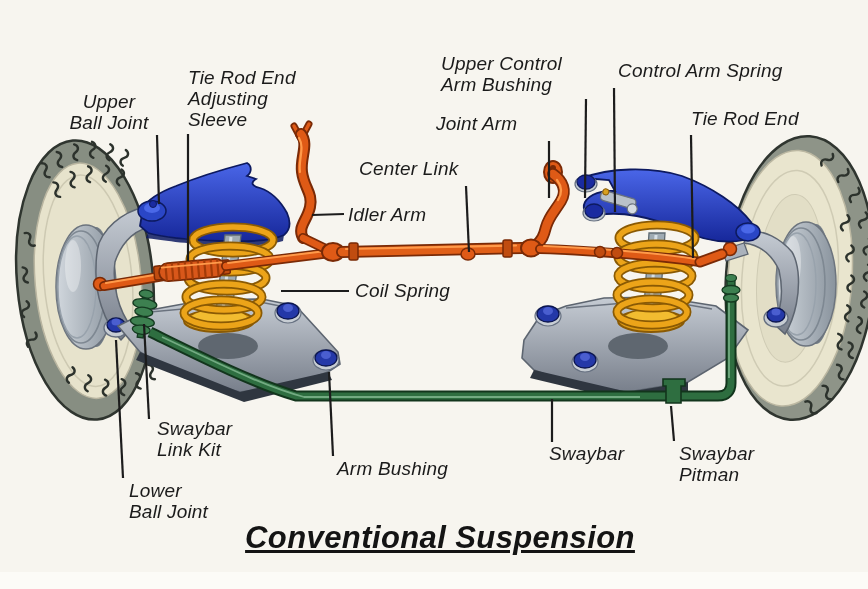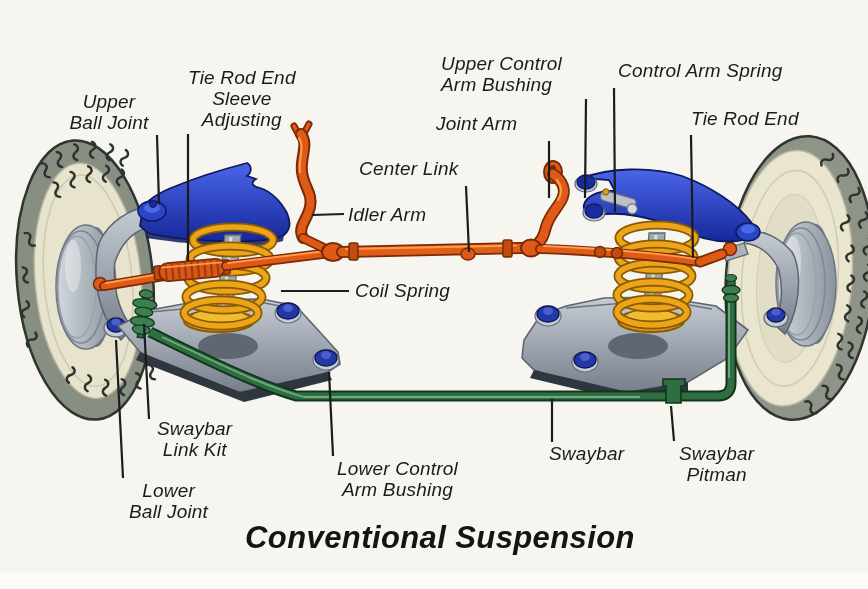--- a/index.html
+++ b/index.html
@@ -8,29 +8,29 @@
     background:#f7f5ef;
     font-family:"Liberation Sans",sans-serif;
   }
   .lbl{
     position:absolute;
     font-style:italic;
     font-size:19px;
     line-height:21px;
     color:#1b1b1b;
     letter-spacing:.2px;
-    text-align:center;
   }
   .lbl div{white-space:nowrap;}
   .ttl{
     position:absolute;
     font-style:italic;font-weight:700;
     font-size:31px;line-height:32px;
     color:#141414;letter-spacing:.4px;
     text-align:center;
+    text-decoration:underline;
   }
   svg{position:absolute;left:0;top:0;}
 </style>
 </head>
 <body>
 
 <div class="stage">
 
 <svg width="868" height="589" viewBox="0 0 868 589">
   <defs>
@@ -350,22 +350,22 @@
   </g>
 </svg>
 
   <div class="lbl" style="left:58px;top:91px;width:102px;text-align:center">
     <div>Upper</div>
     <div>Ball Joint</div>
   </div>
 
   <div class="lbl" style="left:188px;top:67px">
     <div>Tie Rod End</div>
+    <div>Adjusting</div>
     <div>Sleeve</div>
-    <div>Adjusting</div>
   </div>
 
   <div class="lbl" style="left:441px;top:53px;width:156px;text-align:left">
     <div>Upper Control</div>
     <div>Arm Bushing</div>
   </div>
 
   <div class="lbl" style="left:618px;top:60px">
     <div>Control Arm Spring</div>
   </div>
@@ -394,21 +394,20 @@
     <div>Swaybar</div>
     <div>Link Kit</div>
   </div>
 
   <div class="lbl" style="left:129px;top:480px">
     <div>Lower</div>
     <div>Ball Joint</div>
   </div>
 
   <div class="lbl" style="left:337px;top:458px">
-    <div>Lower Control</div>
     <div>Arm Bushing</div>
   </div>
 
   <div class="lbl" style="left:549px;top:443px">
     <div>Swaybar</div>
   </div>
 
   <div class="lbl" style="left:679px;top:443px">
     <div>Swaybar</div>
     <div>Pitman</div>

